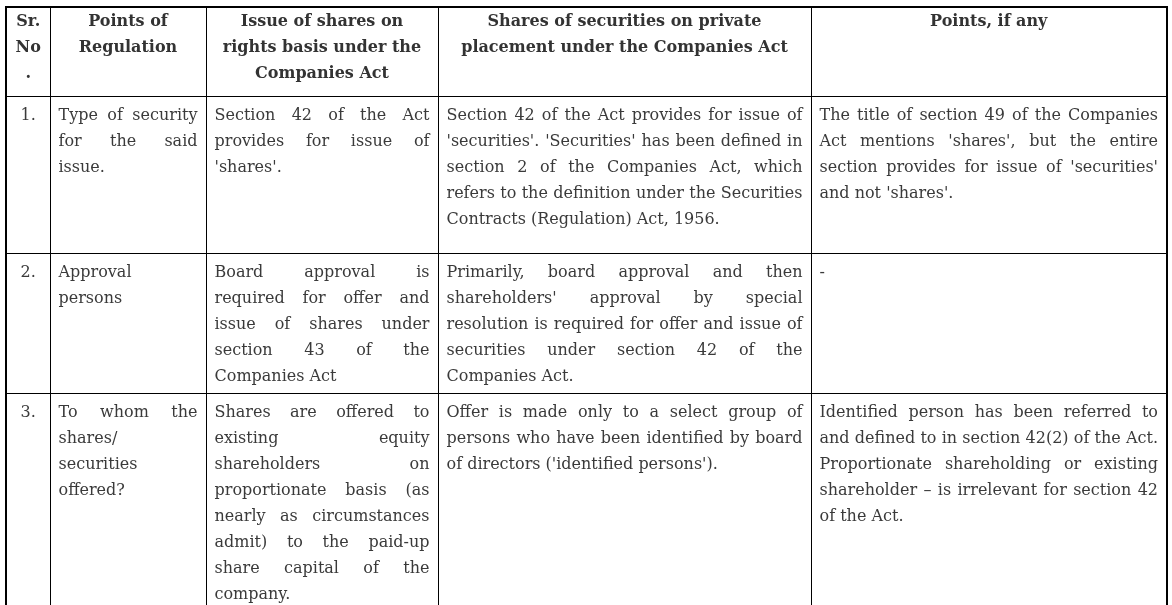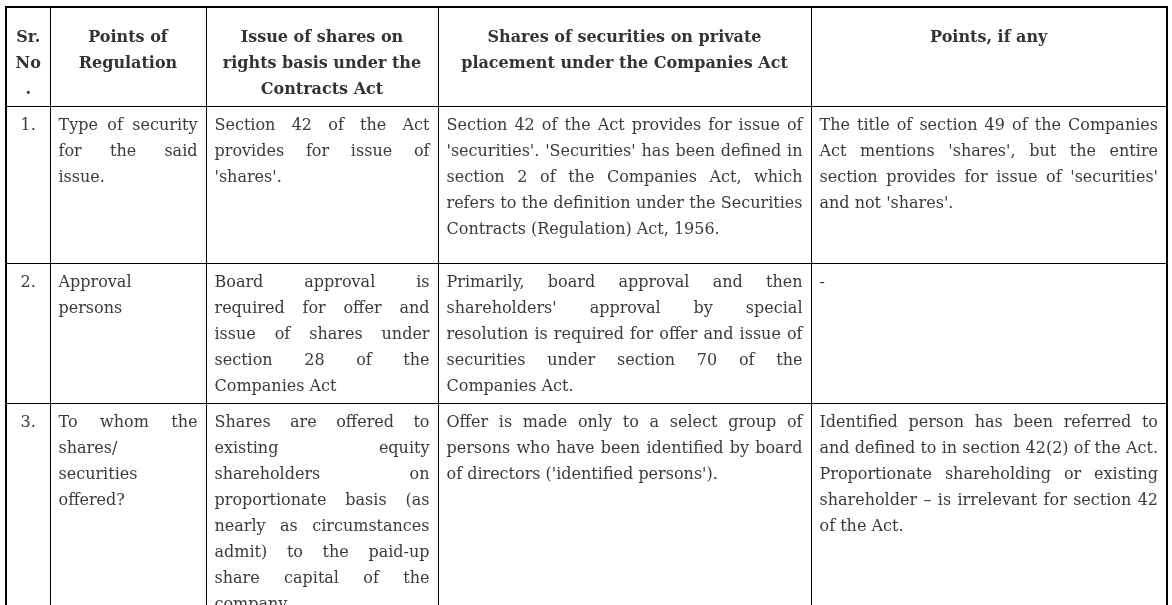--- a/index.html
+++ b/index.html
@@ -32,21 +32,21 @@
     font-size: 16px;
     line-height: 26px;
     padding: 5px 8px 4px 8px;
     overflow: hidden;
     word-wrap: break-word;
   }
   .cmp-table th {
     font-weight: bold;
     text-align: center;
     color: #333333;
-    padding-top: 16px;
+    padding-top: 0;
   }
   .cmp-table td {
     text-align: justify;
     color: #3a3a3a;
   }
   .cmp-table td.sr-cell {
     text-align: center;
   }
   tr.header-row  { height: 89px; }
   tr.row-1       { height: 157px; }
@@ -62,38 +62,38 @@
       <col style="width:44px">
       <col style="width:156px">
       <col style="width:232px">
       <col style="width:373px">
       <col style="width:356px">
     </colgroup>
     <thead>
       <tr class="header-row">
         <th>Sr. No.</th>
         <th>Points of Regulation</th>
-        <th>Issue of shares on rights basis under the Contracts Act</th>
+        <th>Issue of shares on rights basis under the Companies Act</th>
         <th>Shares of securities on private placement under the Companies Act</th>
         <th>Points, if any</th>
       </tr>
     </thead>
     <tbody>
       <tr class="row-1">
         <td class="sr-cell">1.</td>
         <td>Type of security for the said issue.</td>
         <td>Section 42 of the Act provides for issue of 'shares'.</td>
         <td>Section 42 of the Act provides for issue of 'securities'. 'Securities' has been defined in section 2 of the Companies Act, which refers to the definition under the Securities Contracts (Regulation) Act, 1956.</td>
         <td>The title of section 49 of the Companies Act mentions 'shares', but the entire section provides for issue of 'securities' and not 'shares'.</td>
       </tr>
       <tr class="row-2">
         <td class="sr-cell">2.</td>
         <td>Approval persons</td>
-        <td>Board approval is required for offer and issue of shares under section 28 of the Companies Act</td>
-        <td>Primarily, board approval and then shareholders' approval by special resolution is required for offer and issue of securities under section 70 of the Companies Act.</td>
+        <td>Board approval is required for offer and issue of shares under section 43 of the Companies Act</td>
+        <td>Primarily, board approval and then shareholders' approval by special resolution is required for offer and issue of securities under section 42 of the Companies Act.</td>
         <td>-</td>
       </tr>
       <tr class="row-3">
         <td class="sr-cell">3.</td>
         <td>To whom the shares/ securities offered?</td>
         <td>Shares are offered to existing equity shareholders on proportionate basis (as nearly as circumstances admit) to the paid-up share capital of the company.</td>
         <td>Offer is made only to a select group of persons who have been identified by board of directors ('identified persons').</td>
         <td>Identified person has been referred to and defined to in section 42(2) of the Act. Proportionate shareholding or existing shareholder – is irrelevant for section 42 of the Act.</td>
       </tr>
 

